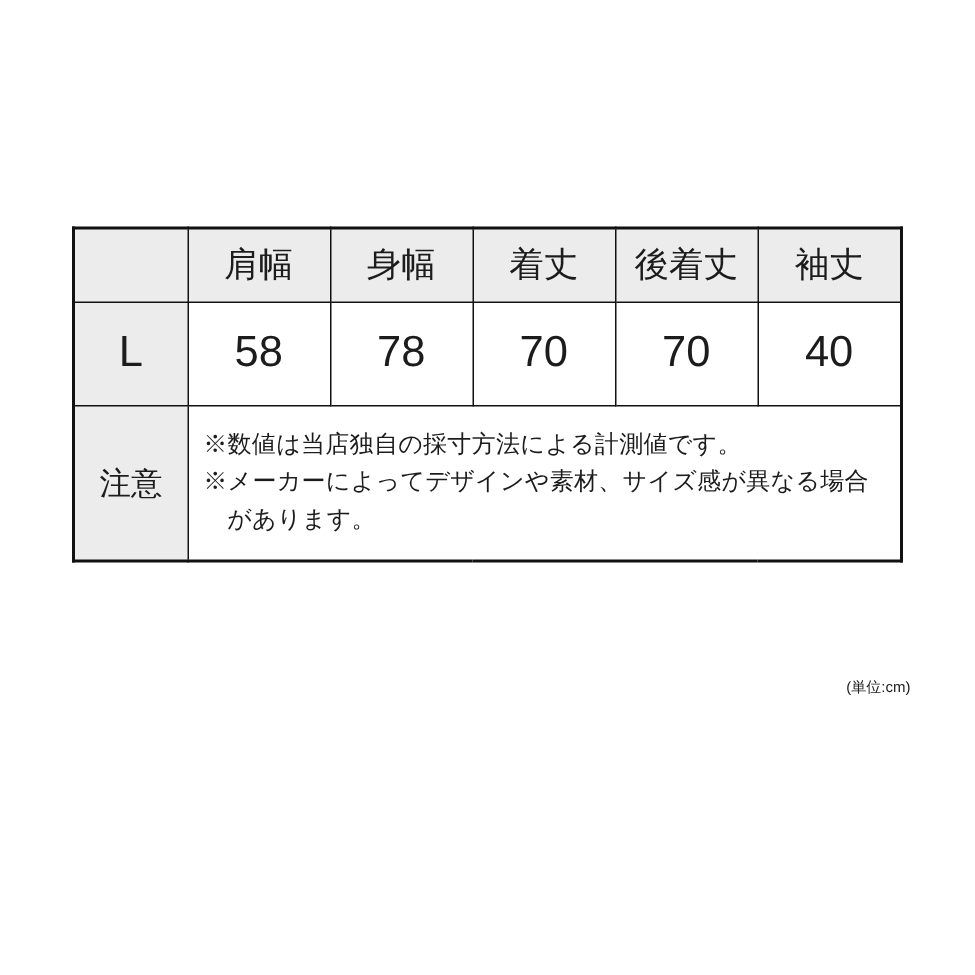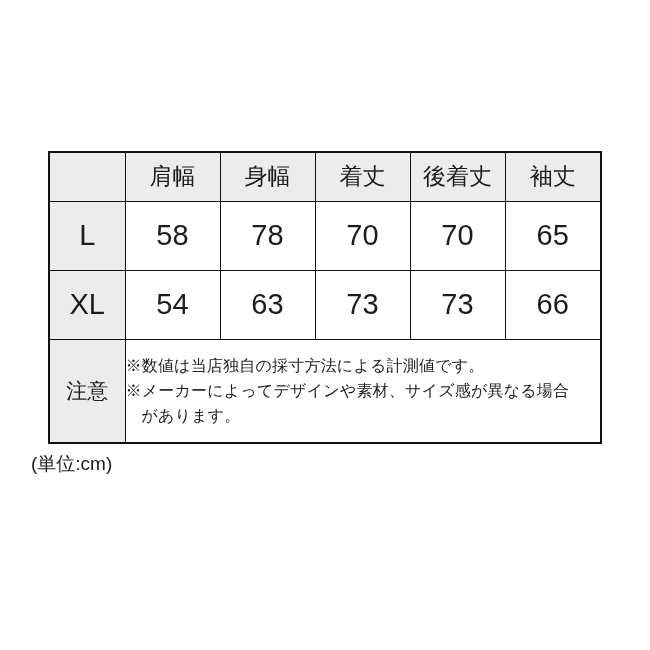--- a/index.html
+++ b/index.html
@@ -36,40 +36,40 @@
   }
   .shade { background: var(--cell-shade); }
   tr.header-row { height: 49px; }
   tr.header-row th { font-size: 23px; }
   tr.data-row { height: 69px; }
   tr.data-row th, tr.data-row td { font-size: 29px; }
   tr.notes-row { height: 104px; }
   tr.notes-row th.note-label-cell { font-size: 21px; }
   td.notes-cell {
     text-align: left;
-    padding-left: 0;
+    padding-left: 10px;
     padding-right: 6px;
   }
   .notes-inner {
     width: 455px;
     font-size: 16px;
     line-height: 25px;
     letter-spacing: 0.2px;
   }
   .note-line {
     padding-left: 16px;  
     text-indent: -16px;
   }
   .unit {
     position: absolute;
     top: 451px;
-    left: 31px;
+    left: 53px;
     width: 554px;
-    text-align: left;
-    font-size: 19px;
+    text-align: right;
+    font-size: 10px;
     color: var(--text);
   }
 </style>
 </head>
 <body>
 
 <div class="screen">
 
   <table class="size-table">
     <colgroup>
@@ -88,29 +88,21 @@
         <th class="shade">着丈</th>
         <th class="shade">後着丈</th>
         <th class="shade">袖丈</th>
       </tr>
       <tr class="data-row">
         <th class="shade">L</th>
         <td>58</td>
         <td>78</td>
         <td>70</td>
         <td>70</td>
-        <td>65</td>
-      </tr>
-      <tr class="data-row">
-        <th class="shade">XL</th>
-        <td>54</td>
-        <td>63</td>
-        <td>73</td>
-        <td>73</td>
-        <td>66</td>
+        <td>40</td>
       </tr>
       <tr class="notes-row">
         <th class="shade note-label-cell">注意</th>
         <td class="notes-cell" colspan="5">
           <div class="notes-inner">
             <div class="note-line">※数値は当店独自の採寸方法による計測値です。</div>
             <div class="note-line">※メーカーによってデザインや素材、サイズ感が異なる場合があります。</div>
           </div>
         </td>
       </tr>

